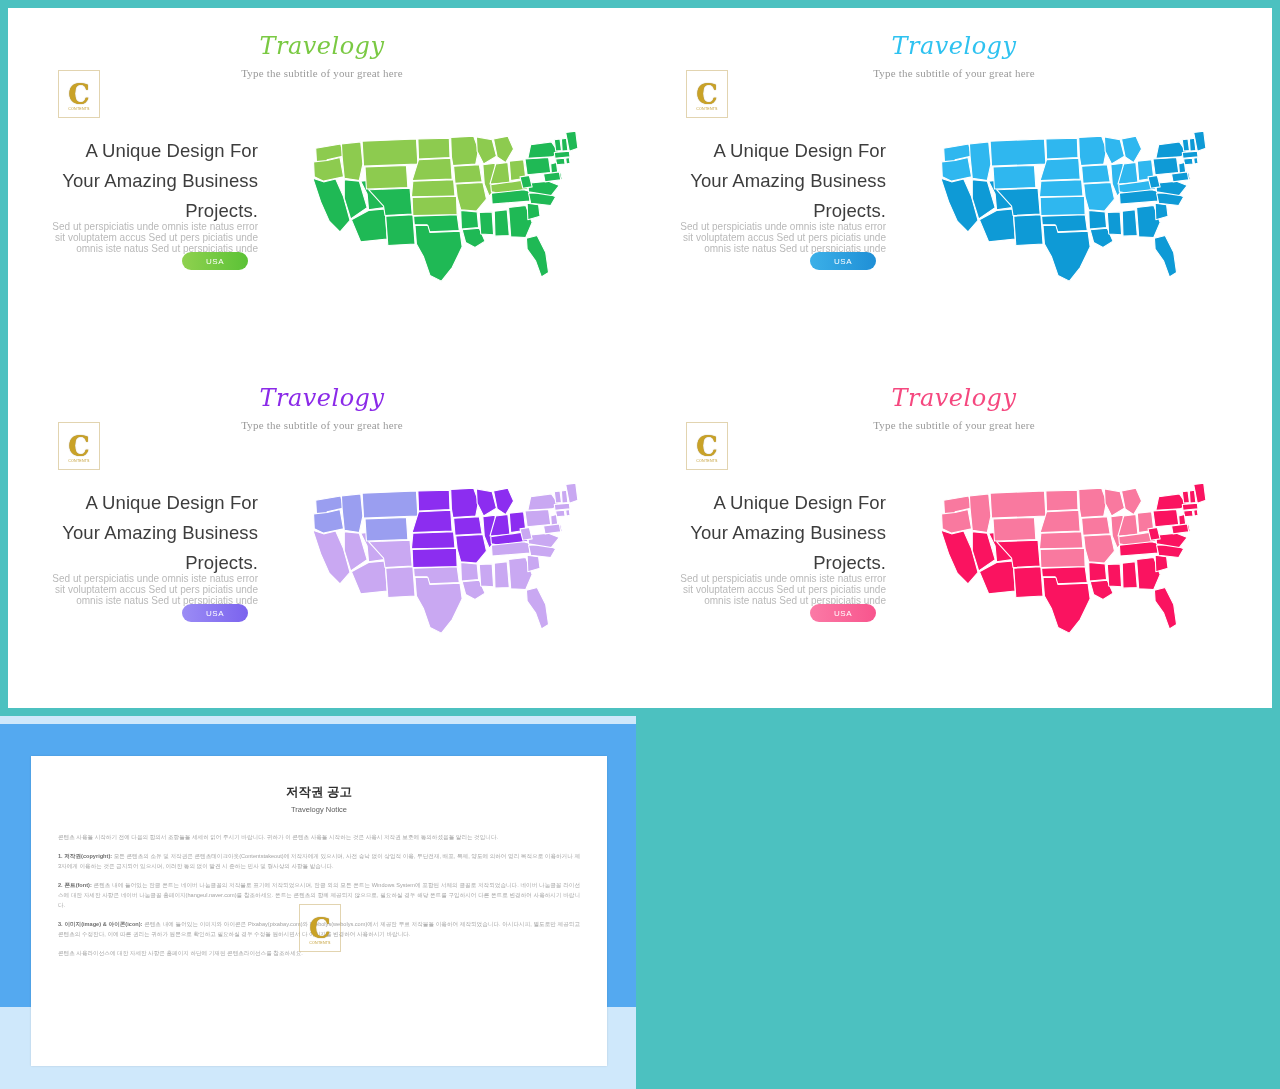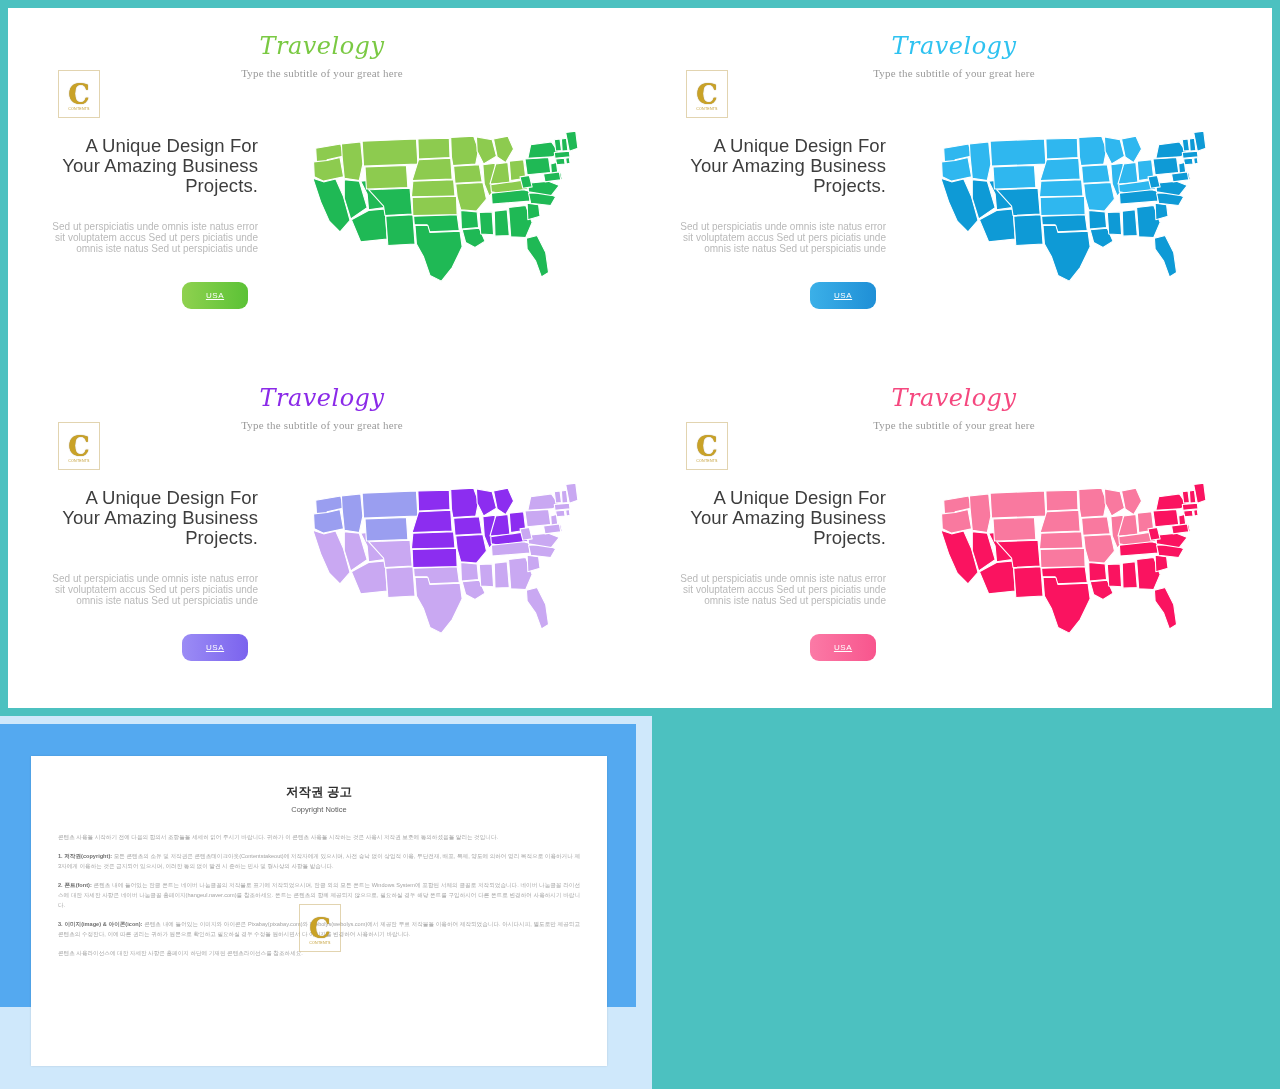--- a/index.html
+++ b/index.html
@@ -45,46 +45,45 @@
     letter-spacing:.2px;
     font-family:Liberation Serif, serif;
   }
 
   .headline{
     position:absolute;
     left:40px;width:210px;
     top:128px;
     text-align:right;
     font-size:18.5px;
-    line-height:20px;
+    line-height:30px;
     color:#3d3d3d;
     font-weight:400;
     letter-spacing:.1px;
   }
   .bodytext{
     position:absolute;
     left:40px;width:210px;
     top:213px;
     text-align:right;
     font-size:10px;
     line-height:11px;
     color:#b9b9b9;
   }
   .usa-btn{
     position:absolute;
-    left:174px;top:274px;
-    width:66px;height:27px;
+    left:174px;top:244px;
+    width:66px;height:18px;
     border-radius:9px;
     color:#fff;
     font-size:8px;
     letter-spacing:.6px;
     display:flex;align-items:center;justify-content:center;
     border:none;
     cursor:pointer;
-    text-decoration:underline;
   }
 
   .mapwrap{
     position:absolute;
     left:262px;top:106px;
     width:350px;height:200px;
   }
   .mapwrap svg{width:100%;height:100%;display:block;}
 
   
@@ -113,21 +112,20 @@
     white-space:nowrap;
   }
   .slide .watermark{left:50px;top:62px;}
 
   
   .copy-outer{
     grid-column:1;grid-row:3;
     position:relative;
     width:636px;height:373px;
     background:#cfe8fb;
-    padding-left:16px;
   }
   .copy-blue{
     position:absolute;left:0;top:8px;
     width:636px;height:283px;
     background:#54a9f0;
   }
   .copy-card{
     position:absolute;
     left:31px;top:40px;
     width:576px;height:310px;
@@ -448,21 +446,21 @@
     <div class="watermark">
       <span class="wm-c">C</span>
       <span class="wm-sub">CONTENTS</span>
     </div>
   </div>
 
   <div class="copy-outer">
     <div class="copy-blue"></div>
     <div class="copy-card">
       <div class="copy-title">저작권 공고</div>
-      <div class="copy-sub">Copyright Notice</div>
+      <div class="copy-sub">Travelogy Notice</div>
       <div class="copy-body">
           <div class="copy-p"><span>콘텐츠 사용을 시작하기 전에 다음의 합의서 조항들을 세세히 읽어 주시기 바랍니다. 귀하가 이 콘텐츠 사용을 시작하는 것은 사용시 저작권 보호에 동의하셨음을 알리는 것입니다.</span></div>
           <div class="copy-p"><b>1. 저작권(copyright): </b><span>모든 콘텐츠의 소유 및 저작권은 콘텐츠테이크아웃(Contentstakeout)에 저작자에게 있으시며, 사전 승낙 없이 상업적 이용, 무단전재, 배포, 복제, 양도에 의하여 영리 목적으로 이용하거나 제3자에게 이용하는 것은 금지되어 있으시며, 이러한 동의 없이 발견 시 준하는 민사 및 형사상의 사항을 받습니다.</span></div>
           <div class="copy-p"><b>2. 폰트(font): </b><span>콘텐츠 내에 들어있는 한글 폰트는 네이버 나눔글꼴의 저작물로 표기에 저작되었으시며, 한글 외의 모든 폰트는 Windows System에 포함된 서체의 글꼴로 저작되었습니다. 네이버 나눔글꼴 라이선스에 대한 자세한 사항은 네이버 나눔글꼴 홈페이지(hangeul.naver.com)를 참조하세요. 폰트는 콘텐츠의 함께 제공되지 않으므로, 필요하실 경우 해당 폰트를 구입하시어 다른 폰트로 변경하여 사용하시기 바랍니다.</span></div>
           <div class="copy-p"><b>3. 이미지(image) &amp; 아이콘(icon): </b><span>콘텐츠 내에 들어있는 이미지와 아이콘은 Pixabay(pixabay.com)와 Webolys(webolys.com)에서 제공한 무료 저작물을 이용하여 제작되었습니다. 아시다시피, 별도로만 제공되고 콘텐츠의 수정한다, 이에 따른 권리는 귀하가 원본으로 확인하고 필요하실 경우 수정을 원하시면서 다 이미지를 변경하여 사용하시기 바랍니다.</span></div>
           <div class="copy-p"><span>콘텐츠 사용라이선스에 대한 자세한 사항은 홈페이지 하단에 기재된 콘텐츠라이선스를 참조하세요.</span></div>
         </div>
       <div class="watermark">
         <span class="wm-c">C</span>
         <span class="wm-sub">CONTENTS</span>

